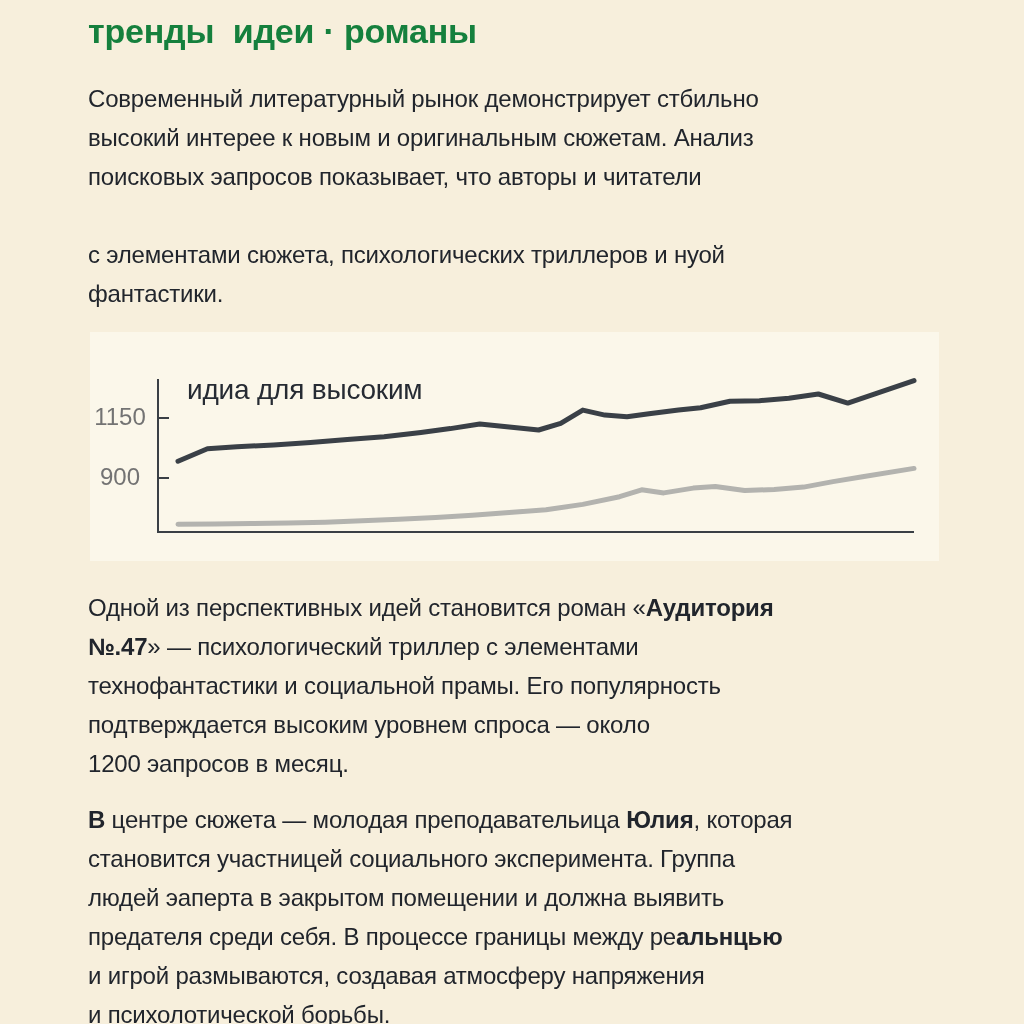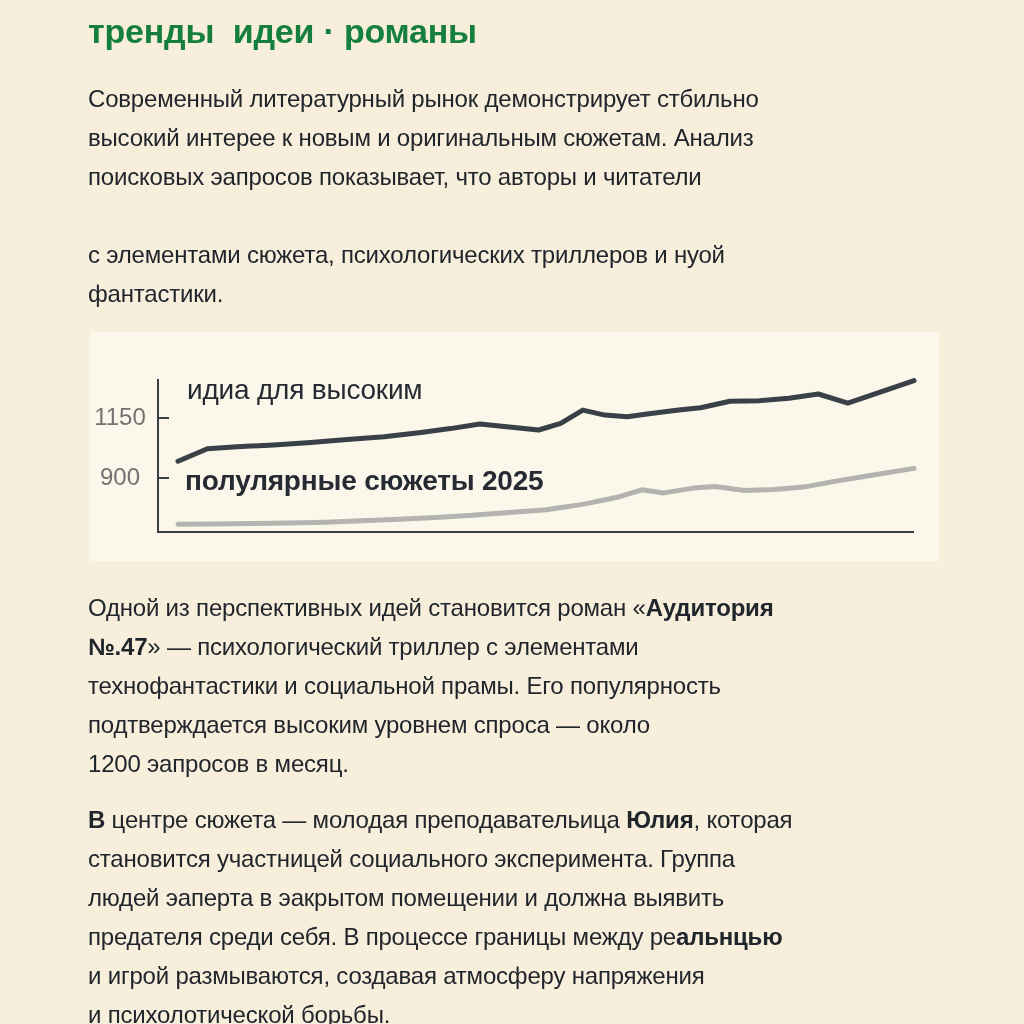--- a/index.html
+++ b/index.html
@@ -70,20 +70,19 @@
       <line x1="68" y1="47" x2="68" y2="200" stroke="#3a3f45" stroke-width="2"></line>
       <line x1="67" y1="200" x2="824" y2="200" stroke="#3a3f45" stroke-width="2"></line>
       <line x1="68" y1="86" x2="79" y2="86" stroke="#3a3f45" stroke-width="2"></line>
       <line x1="68" y1="146" x2="79" y2="146" stroke="#3a3f45" stroke-width="2"></line>
       <polyline fill="none" stroke-width="5" stroke-linejoin="round" stroke-linecap="round" points="88.0,129.2 117.4,116.7 146.9,114.8 183.7,112.9 220.5,110.5 257.3,107.6 294.1,104.7 330.9,100.4 360.3,96.6 389.8,92.0 419.2,95.1 448.6,98.0 470.7,91.3 492.8,78.1 514.9,83.1 537.0,84.8 559.0,81.7 588.5,78.1 610.6,75.7 640.0,69.2 669.4,68.7 698.9,66.3 728.3,62.0 757.8,71.1 824.0,48.6" stroke="#3a4047"></polyline>
       <polyline fill="none" stroke-width="5" stroke-linejoin="round" stroke-linecap="round" points="88.0,192.3 124.8,192.1 161.6,191.6 198.4,191.1 235.2,190.2 272.0,188.7 308.8,187.3 345.6,185.4 382.4,183.2 419.2,180.6 456.0,177.7 492.8,172.4 529.6,164.7 551.7,157.8 573.8,160.9 603.2,156.1 625.3,154.4 654.7,158.5 684.2,157.5 713.6,155.1 743.0,149.6 772.5,144.8 824.0,136.4" stroke="#b3b3af"></polyline>
     </svg>
     <div class="ytick-label ytick-1150">1150</div>
     <div class="ytick-label ytick-900">900</div>
     <div class="legend-label legend-dark">идиа для высоким</div>
-    <div class="legend-label legend-gray">полулярные сюжеты 2025</div>
   </div>
 
   <p class="para para-2"><span>Одной из перспективных идей становится роман «</span><span class="b">Аудитория</span><br><span class="b">№.47</span><span>» — психологический триллер с элементами</span><br><span>технофантастики и социальной прамы. Его популярность</span><br><span>подтверждается высоким уровнем спроса — около</span><br><span>1200 эапросов в месяц.</span></p>
 
   <p class="para para-3"><span class="b">В</span><span> центре сюжета — молодая преподавательица </span><span class="b">Юлия</span><span>, которая</span><br><span>становится участницей социального эксперимента. Группа</span><br><span>людей эаперта в эакрытом помещении и должна выявить</span><br><span>предателя среди себя. В процессе границы между ре</span><span class="b">альнцью</span><br><span>и игрой размываются, создавая атмосферу напряжения</span><br><span>и психолотической борьбы.</span></p>
 
 </div>
 
 </body></html>

